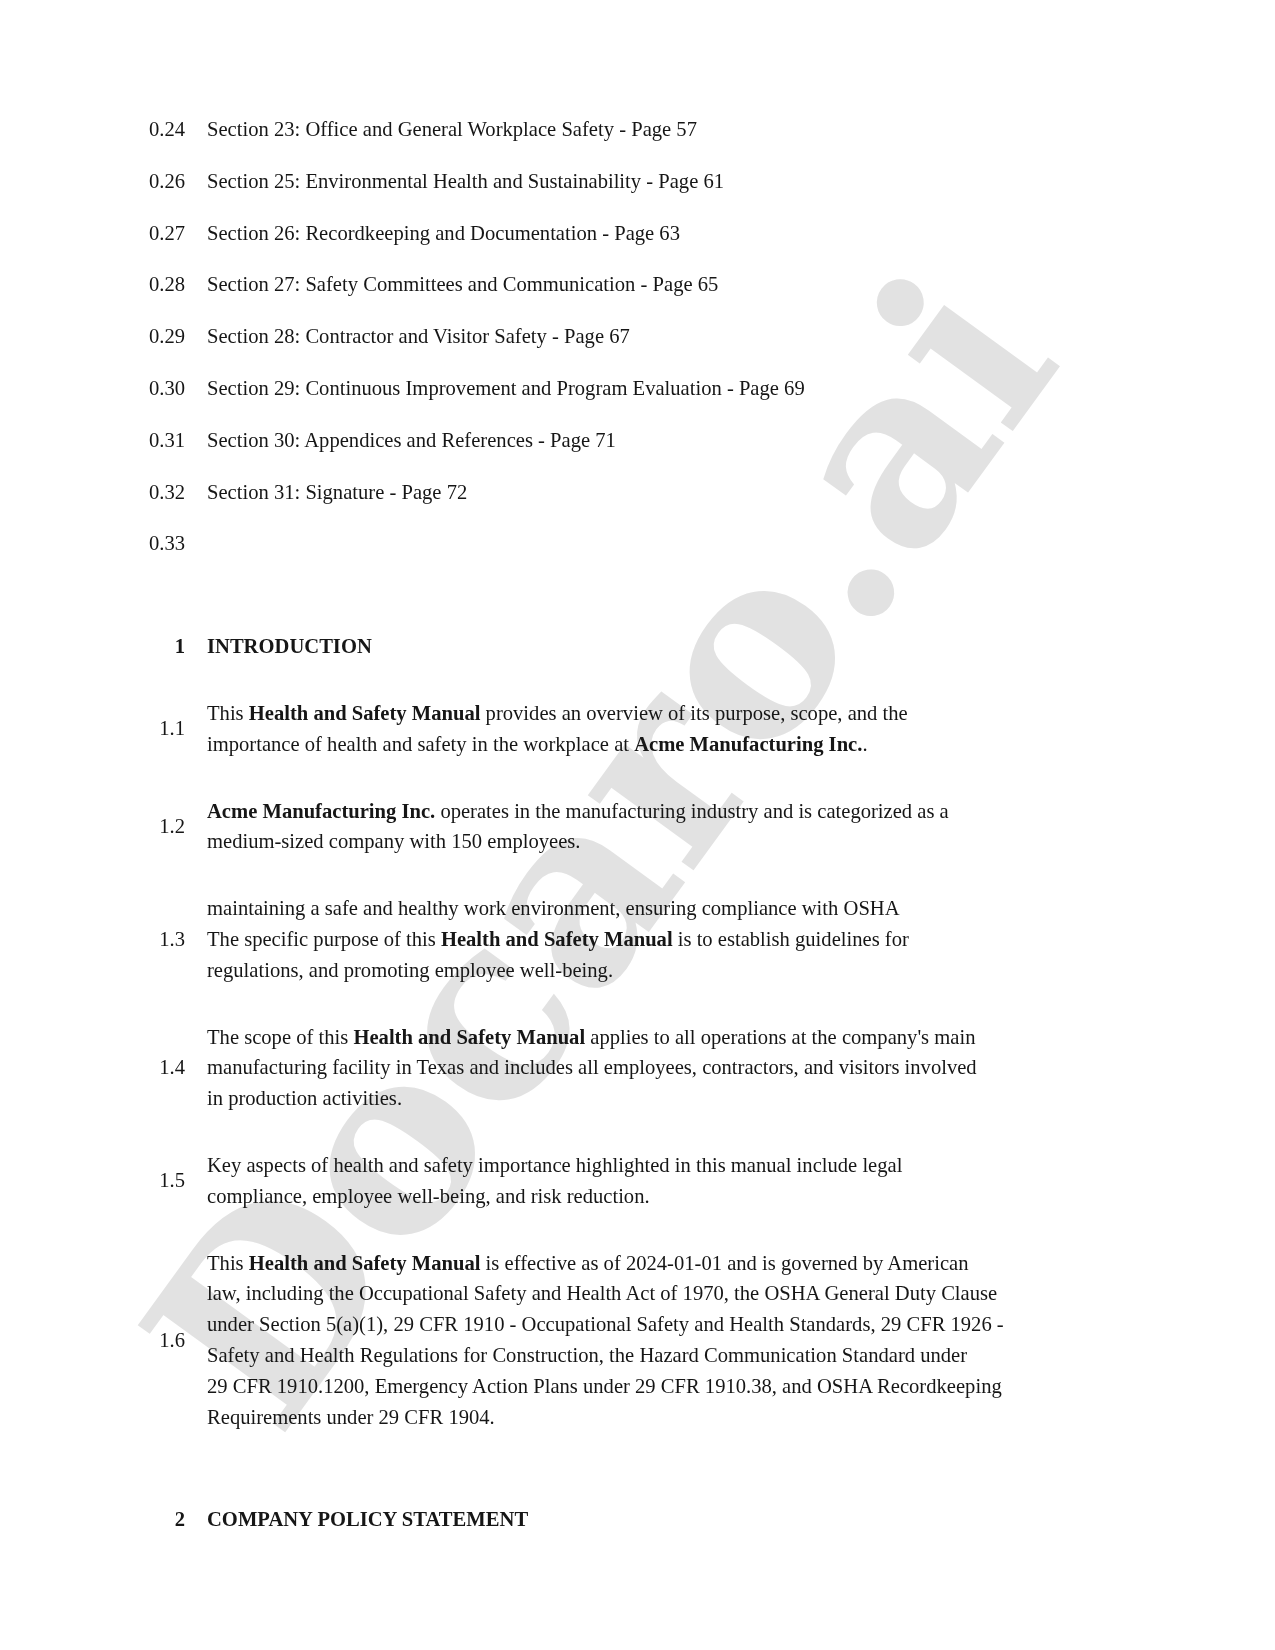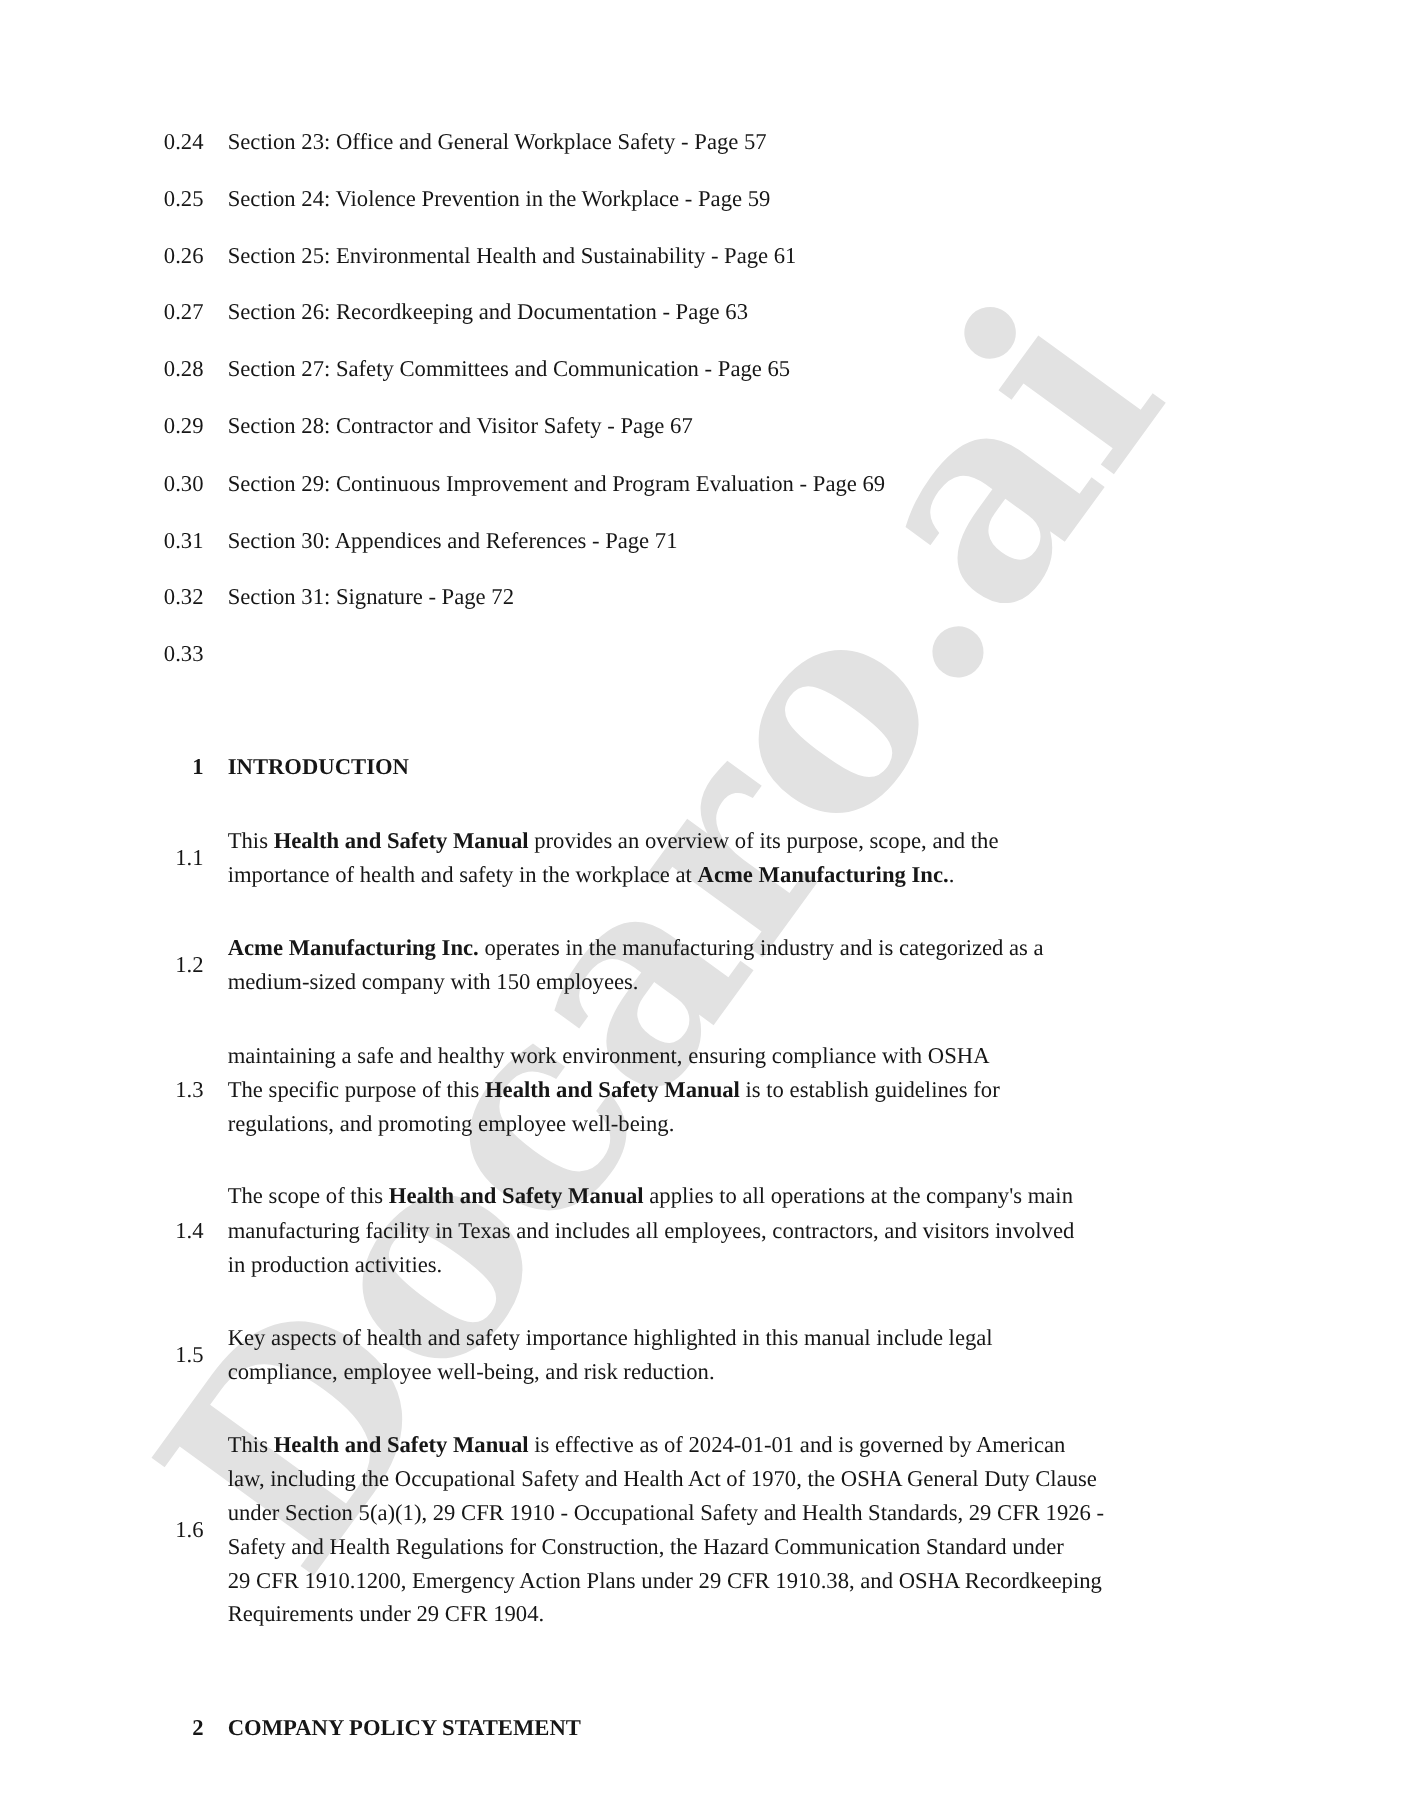--- a/index.html
+++ b/index.html
@@ -41,24 +41,20 @@
 </head>
 <body>
 
 <div class="page" style="background: rgb(255, 255, 255);">
   <div class="watermark" style="color: rgb(226, 226, 226);">Docaro.ai</div>
   <div class="content">
     <div id="toc">
         <div class="row toc-item">
           <div class="num">0.24</div>
           <div class="txt">Section 23: Office and General Workplace Safety - Page 57</div>
-        </div>
-        <div class="row toc-item">
-          <div class="num">0.25</div>
-          <div class="txt">Section 24: Violence Prevention in the Workplace - Page 59</div>
         </div>
         <div class="row toc-item">
           <div class="num">0.26</div>
           <div class="txt">Section 25: Environmental Health and Sustainability - Page 61</div>
         </div>
         <div class="row toc-item">
           <div class="num">0.27</div>
           <div class="txt">Section 26: Recordkeeping and Documentation - Page 63</div>
         </div>
         <div class="row toc-item">

